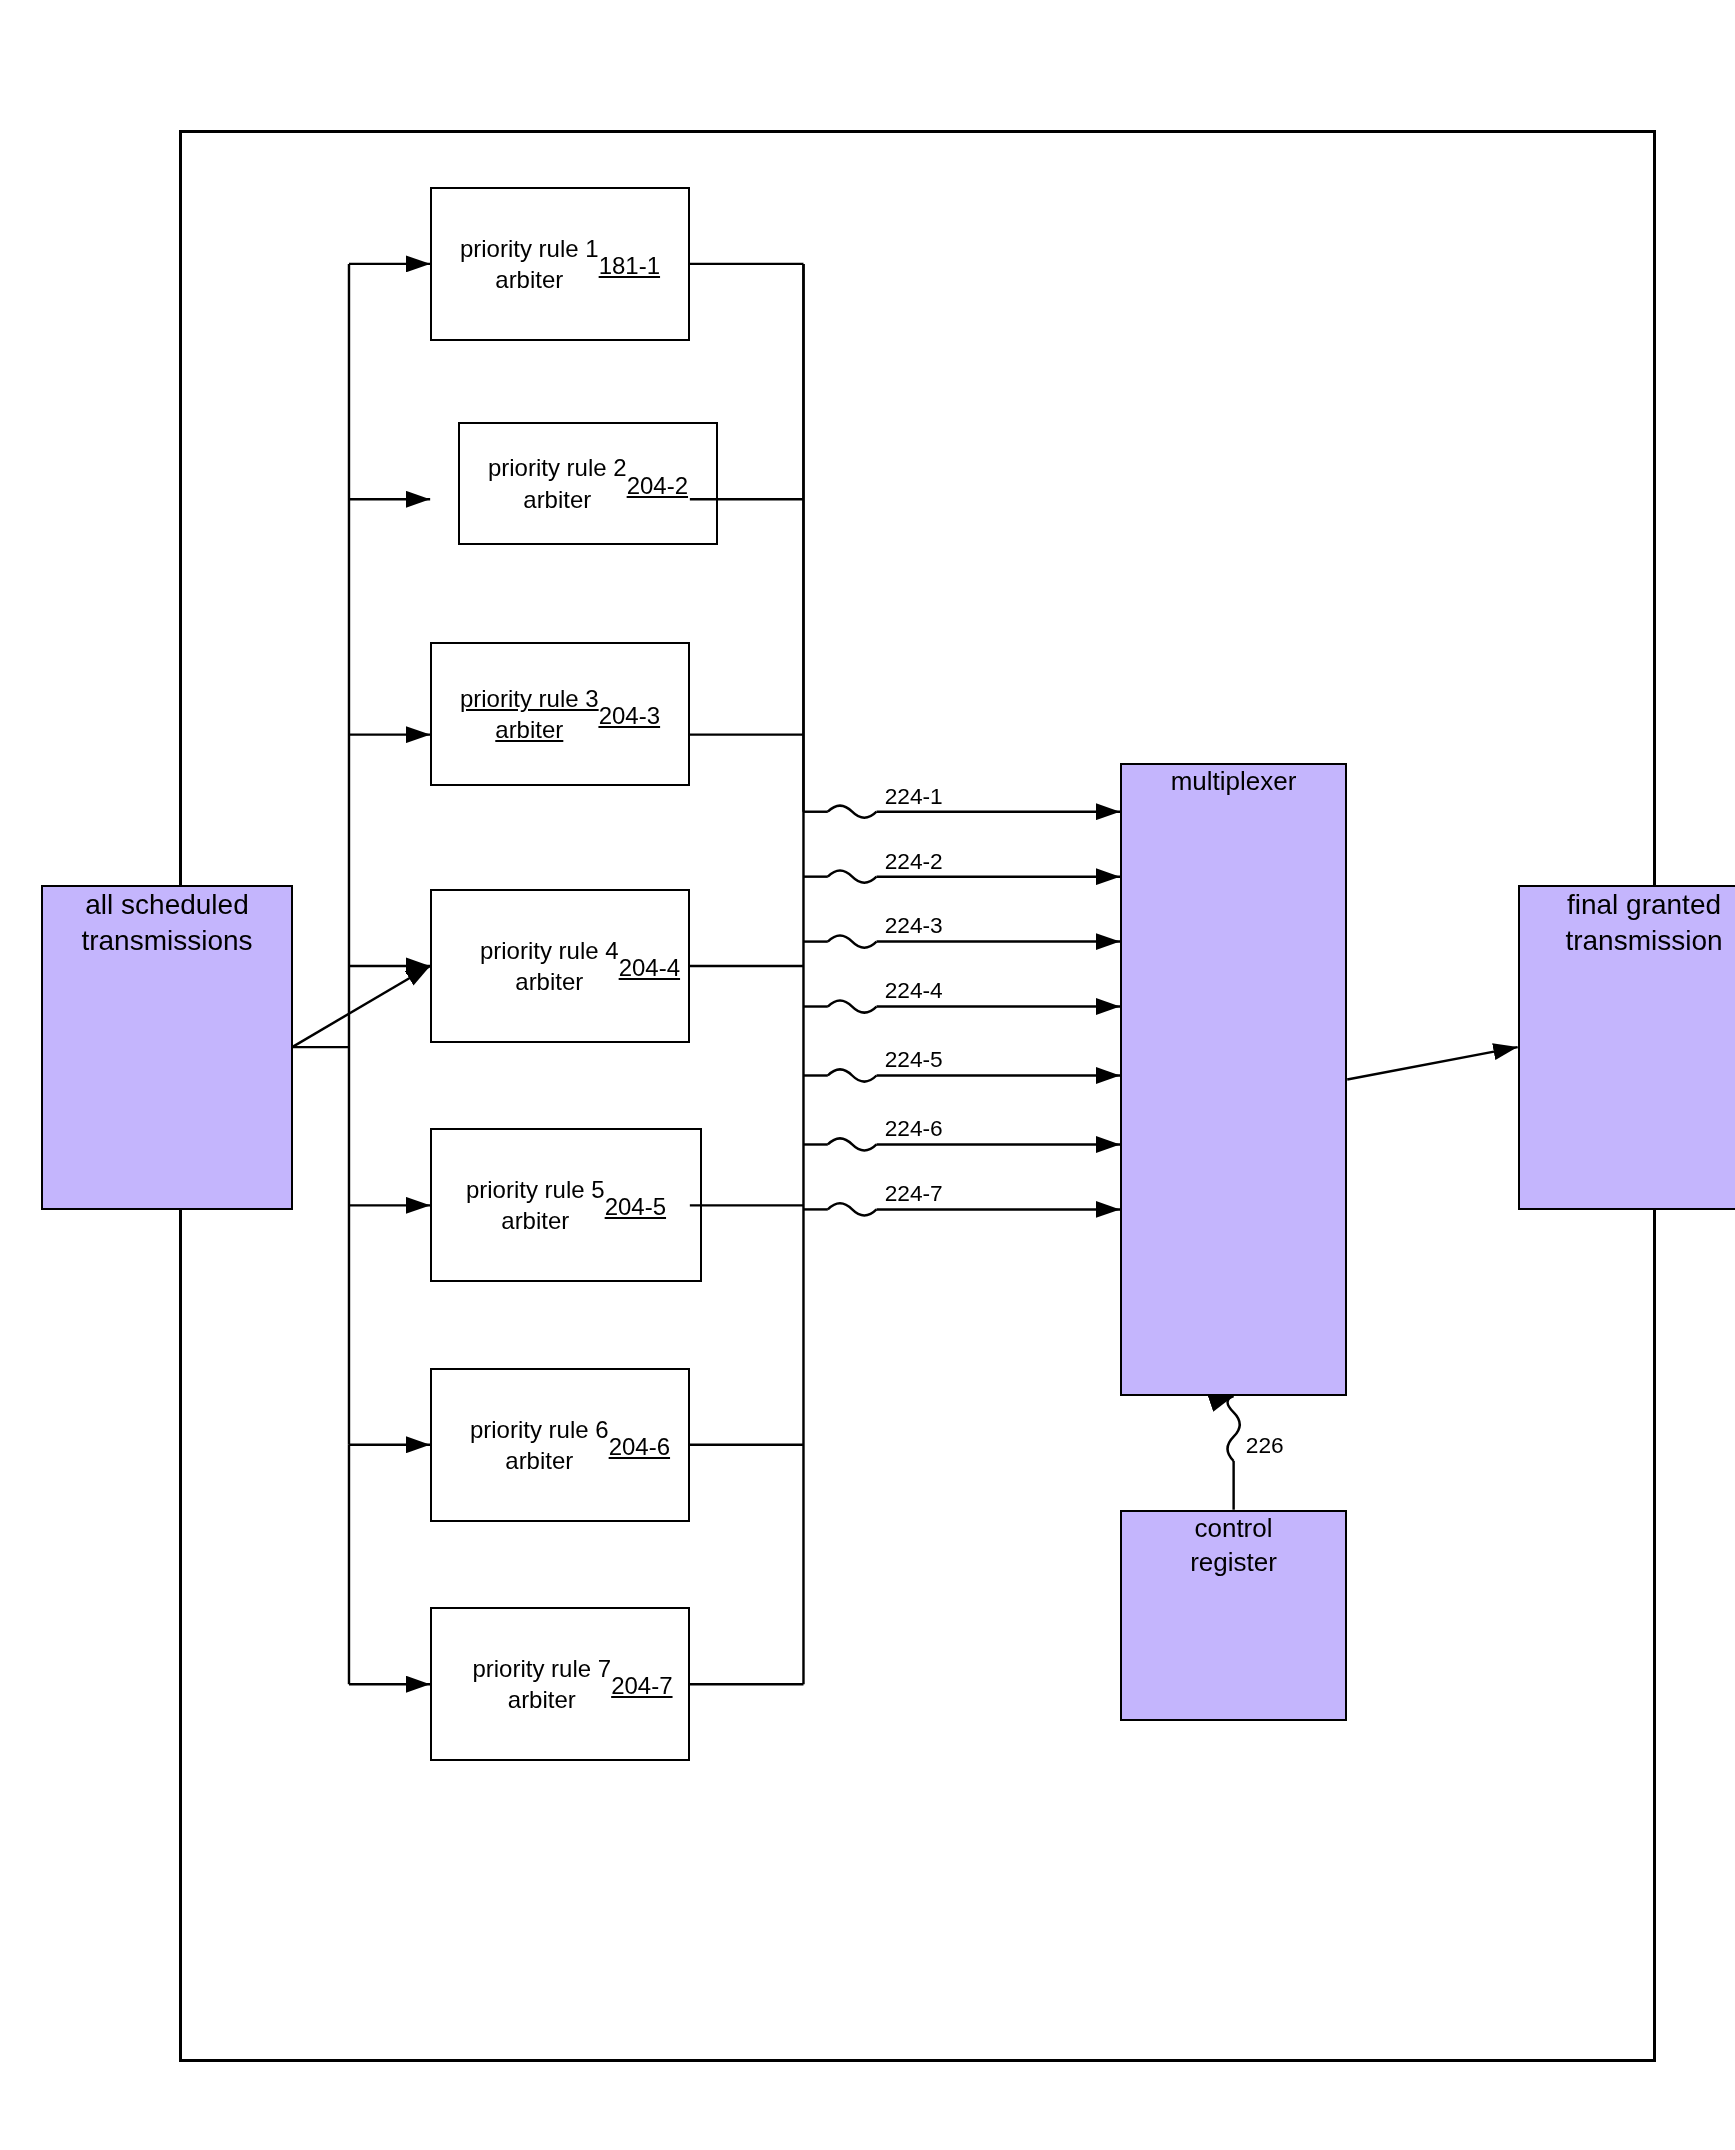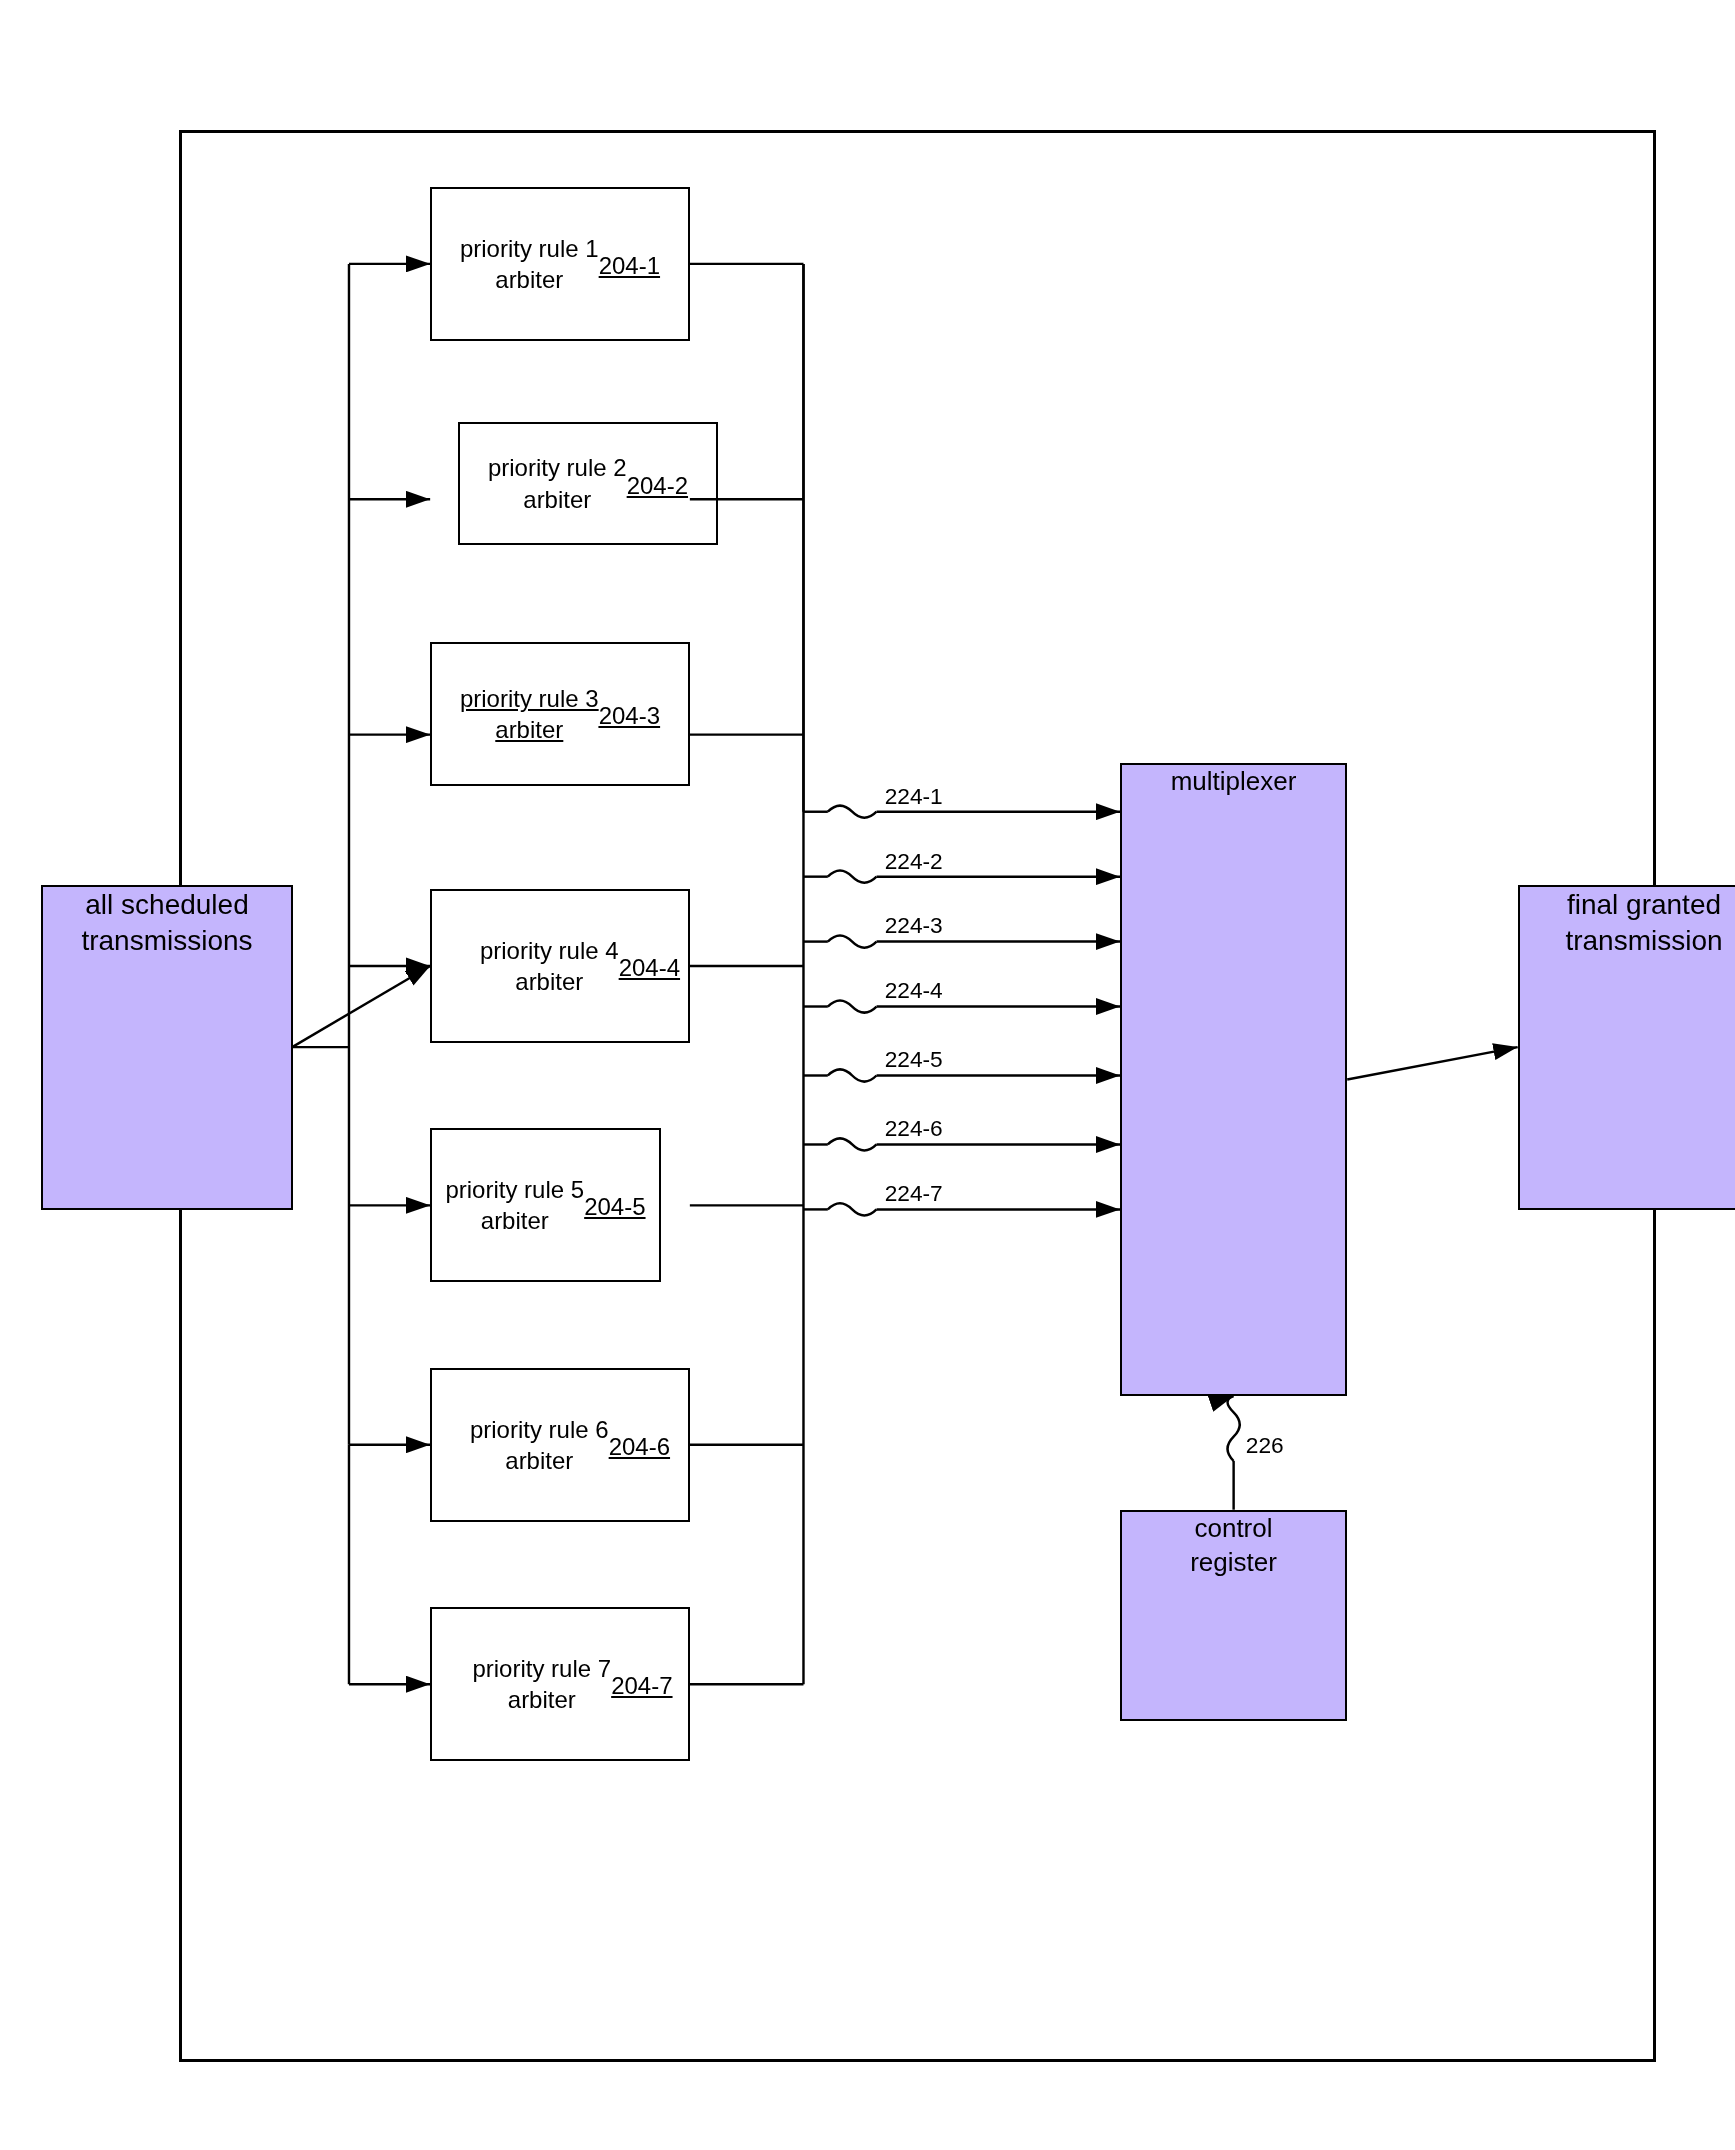--- a/index.html
+++ b/index.html
@@ -107,39 +107,39 @@
   <span class="ref"></span>
 </div>
 
 <div class="box" style="left:1120px; top:1510px; width:227px; height:211px; font-size:26px;">
   <span>control<br>register</span>
   <span class="ref"></span>
 </div>
 
 <div class="arbiter-box" style="left:430px; top:187px; width:260px; height:154px;">
   <span>priority rule 1<br>arbiter</span>
-  <span class="ref">204-1</span>
+  <span class="ref">181-1</span>
 </div>
 
 <div class="arbiter-box" style="left:430px; top:422px; width:260px; height:123px;margin-left:28px;">
   <span>priority rule 2<br>arbiter</span>
   <span class="ref">204-2</span>
 </div>
 
 <div class="arbiter-box" style="left:430px; top:642px; width:260px; height:144px;text-decoration:underline;">
   <span>priority rule 3<br>arbiter</span>
   <span class="ref">204-3</span>
 </div>
 
 <div class="arbiter-box" style="left:430px; top:889px; width:260px; height:154px;padding-left:40px;">
   <span>priority rule 4<br>arbiter</span>
   <span class="ref">204-4</span>
 </div>
 
-<div class="arbiter-box" style="left:430px; top:1128px; width:231px; height:154px;">
+<div class="arbiter-box" style="left:430px; top:1128px; width:272px; height:154px;">
   <span>priority rule 5<br>arbiter</span>
   <span class="ref">204-5</span>
 </div>
 
 <div class="arbiter-box" style="left:430px; top:1368px; width:260px; height:154px;padding-left:20px;">
   <span>priority rule 6<br>arbiter</span>
   <span class="ref">204-6</span>
 </div>
 
 <div class="arbiter-box" style="left:430px; top:1607px; width:260px; height:154px;padding-left:25px;">

